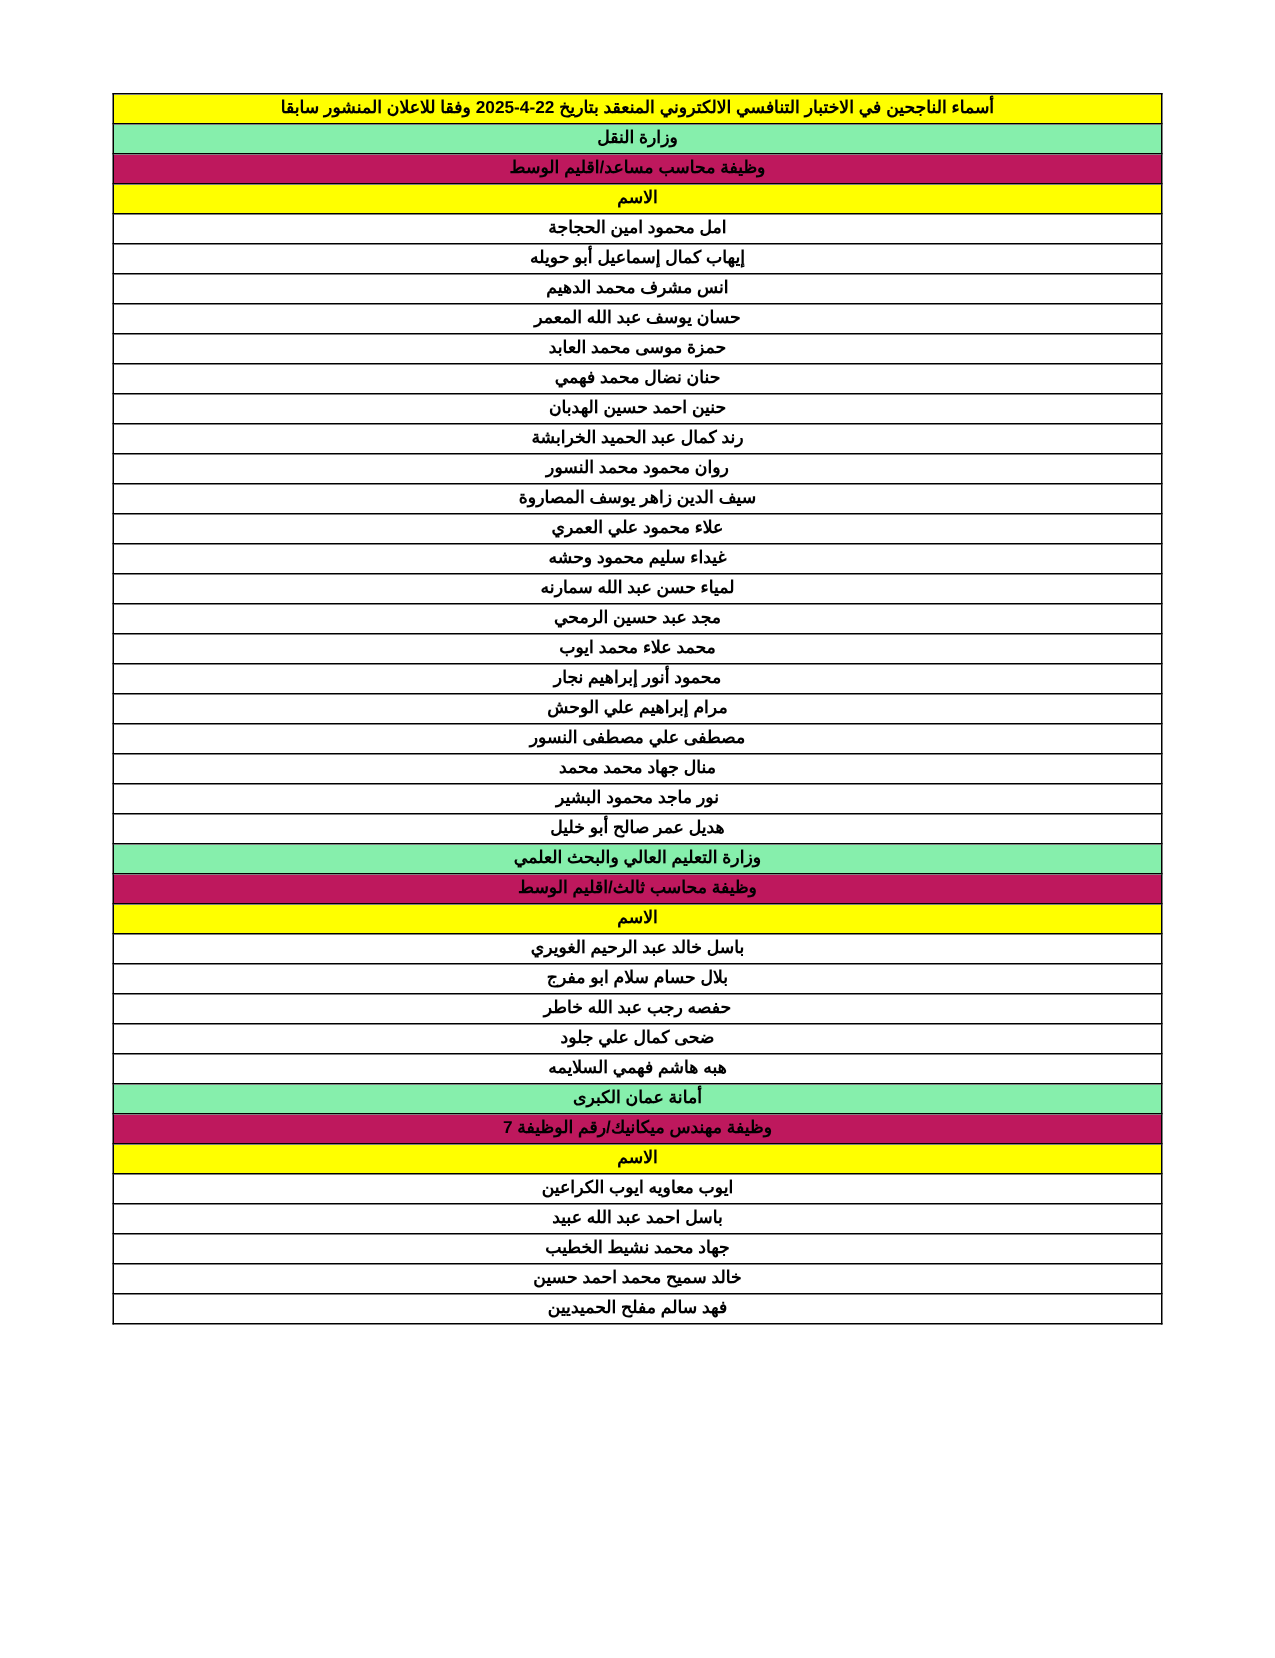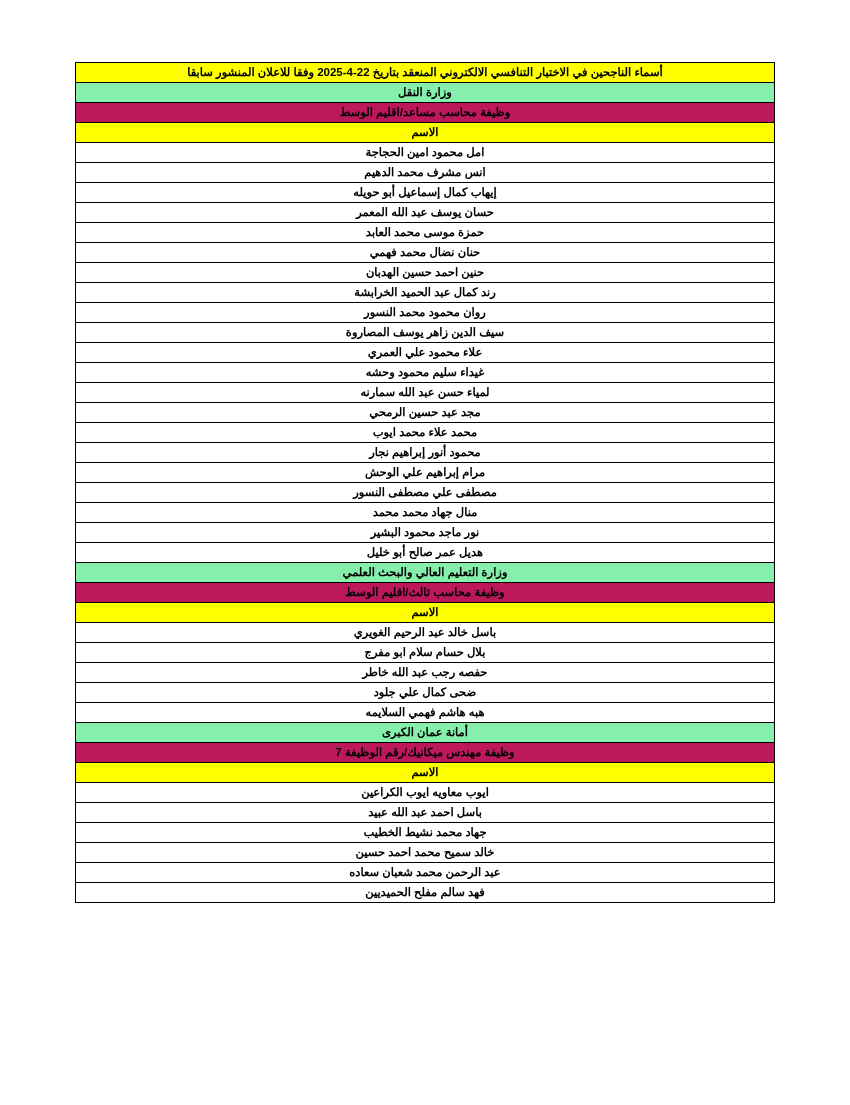--- a/index.html
+++ b/index.html
@@ -83,26 +83,26 @@
         <tr>
           <td class="subbanner">وظيفة محاسب مساعد/اقليم الوسط</td>
         </tr>
         <tr>
           <td class="colhead">الاسم</td>
         </tr>
         <tr>
           <td class="name">امل محمود امين الحجاجة</td>
         </tr>
         <tr>
+          <td class="name">إيهاب كمال إسماعيل أبو حويله</td>
+        </tr>
+        <tr>
           <td class="name">انس مشرف محمد الدهيم</td>
         </tr>
         <tr>
-          <td class="name">إيهاب كمال إسماعيل أبو حويله</td>
-        </tr>
-        <tr>
           <td class="name">حسان يوسف عبد الله المعمر</td>
         </tr>
         <tr>
           <td class="name">حمزة موسى محمد العابد</td>
         </tr>
         <tr>
           <td class="name">حنان نضال محمد فهمي</td>
         </tr>
         <tr>
           <td class="name">حنين احمد حسين الهدبان</td>
@@ -186,22 +186,19 @@
           <td class="name">ايوب معاويه ايوب الكراعين</td>
         </tr>
         <tr>
           <td class="name">باسل احمد عبد الله عبيد</td>
         </tr>
         <tr>
           <td class="name">جهاد محمد نشيط الخطيب</td>
         </tr>
         <tr>
           <td class="name">خالد سميح محمد احمد حسين</td>
-        </tr>
-        <tr>
-          <td class="name">عبد الرحمن محمد شعبان سعاده</td>
         </tr>
         <tr>
           <td class="name">فهد سالم مفلح الحميديين</td>
         </tr>
       </tbody>
   </table>
 </div>
 
 </body></html>

